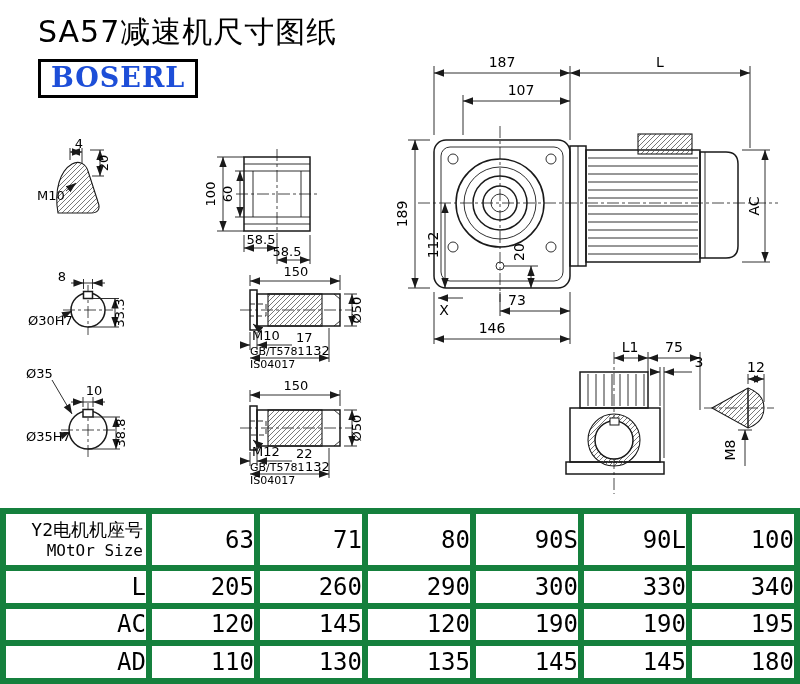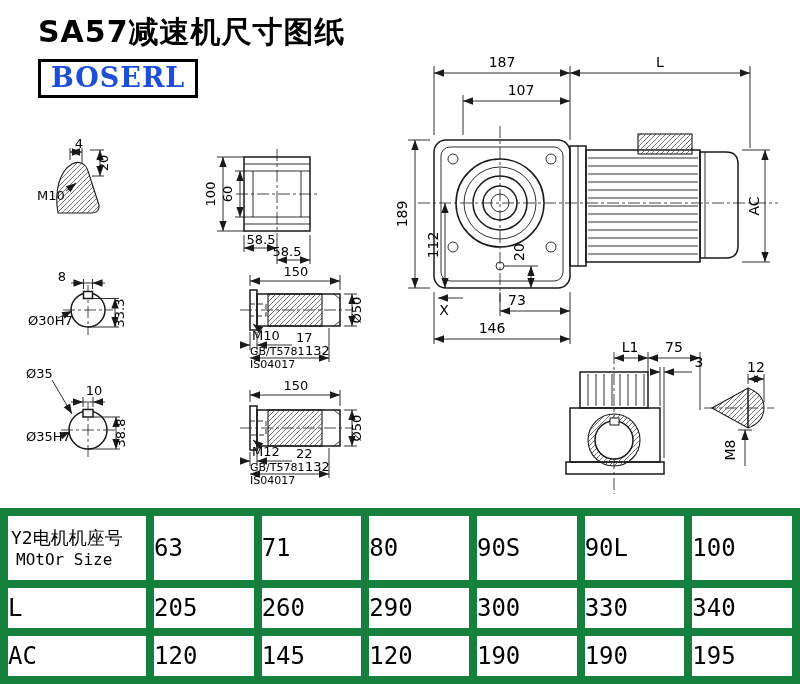--- a/index.html
+++ b/index.html
@@ -1,35 +1,35 @@
 <!DOCTYPE html>
 <html><head>
 <meta charset="utf-8">
 <style>
   *{margin:0;padding:0;box-sizing:border-box}
   html,body{width:800px;height:684px}
   body{position:relative;background:#ffffff;font-family:"DejaVu Sans",sans-serif;overflow:hidden}
-  .title{position:absolute;left:38px;top:12px;font-size:30px;font-weight:bold;letter-spacing:1px;color:#000}
+  .title{position:absolute;left:38px;top:12px;font-size:30px;font-weight:normal;letter-spacing:1px;color:#000}
   .logo{position:absolute;left:38px;top:59px;border:3px solid #000;padding:0 10px 2px 10px;
         font-family:"DejaVu Serif",serif;font-weight:bold;font-size:27px;color:#1d4ed8;letter-spacing:1px;background:#fff}
   svg.drawing{position:absolute;left:0;top:0}
   .ol{fill:none;stroke:#1a1a1a;stroke-width:1.5}
   .olw{stroke:#1a1a1a;stroke-width:1.5}
   .tl{fill:none;stroke:#1a1a1a;stroke-width:0.9}
   .tlw{stroke:#1a1a1a;stroke-width:1}
   .ph{stroke:#1a1a1a;stroke-width:1.1}
   .cl{fill:none;stroke:#1a1a1a;stroke-width:0.8;stroke-dasharray:12 3 3 3}
   .hid{fill:none;stroke:#1a1a1a;stroke-width:0.9;stroke-dasharray:5 3}
   .dim{fill:none;stroke:#1a1a1a;stroke-width:0.9}
   text{font-family:"DejaVu Sans",sans-serif;fill:#000;text-anchor:middle;font-size:14px}
   text.m{font-size:13px}
   text.s{font-size:11px;text-anchor:start}
   text.as{text-anchor:start}
   table.dims{position:absolute;left:0;top:508px;width:800px;height:176px;border-collapse:collapse;table-layout:fixed;background:#fff}
-  table.dims td{border:8px solid #15803d;text-align:left;vertical-align:middle;
+  table.dims td{border:6px solid #15803d;text-align:right;vertical-align:middle;
                 font-family:"DejaVu Sans Mono",monospace;font-size:24px;color:#000}
   td.hdr{font-family:"DejaVu Sans",sans-serif;text-align:left;padding:2px 3px}
   td.hdr .cn{font-size:18px;line-height:1.25}
   td.hdr .en{font-size:16px;font-family:"DejaVu Sans Mono",monospace;margin-left:5px}
 </style>
 </head>
 <body>
 
 <div class="title">SA57减速机尺寸图纸</div>
 <div class="logo">BOSERL</div>
@@ -328,14 +328,23 @@
     </tr>
     <tr>
       <td>AC</td>
       <td>120</td>
       <td>145</td>
       <td>120</td>
       <td>190</td>
       <td>190</td>
       <td>195</td>
     </tr>
+    <tr>
+      <td>AD</td>
+      <td>110</td>
+      <td>130</td>
+      <td>135</td>
+      <td>145</td>
+      <td>145</td>
+      <td>180</td>
+    </tr>
   </tbody>
 </table>
 
 </body></html>

